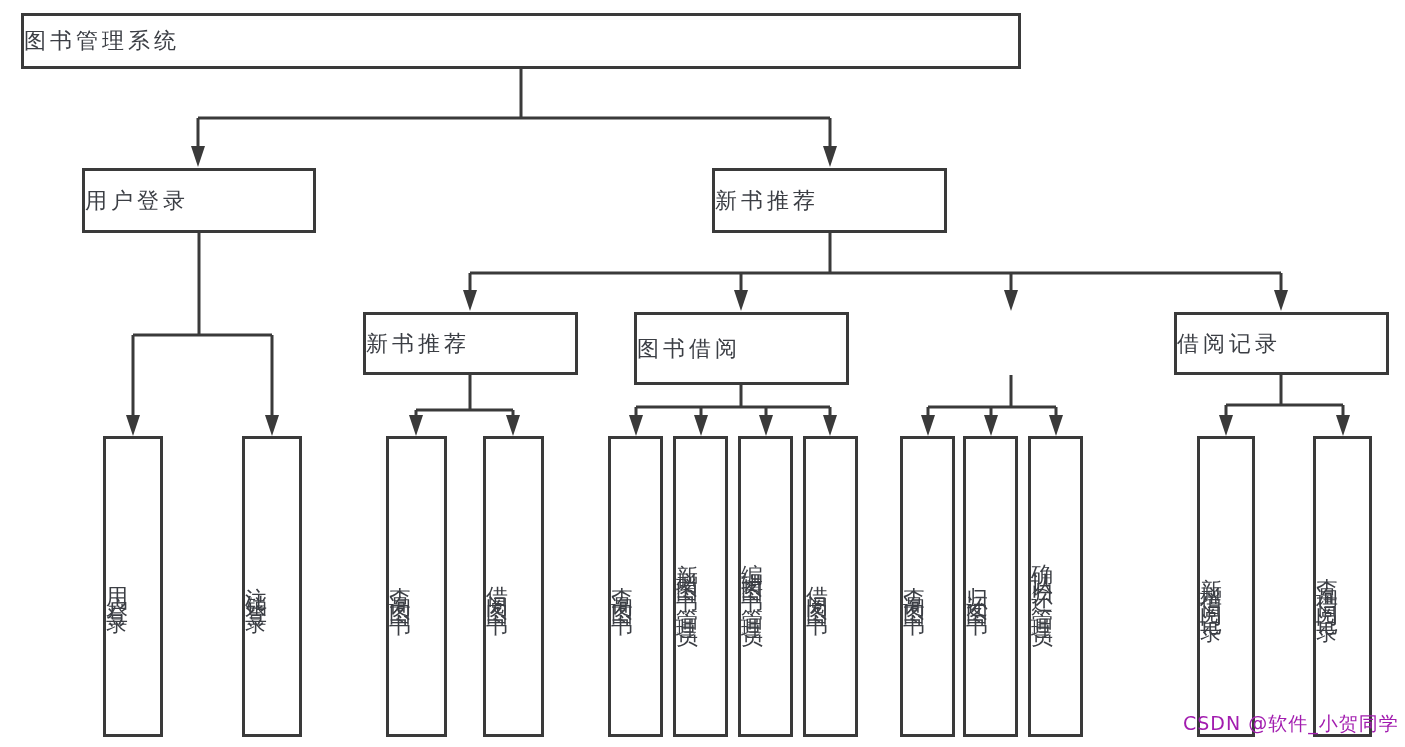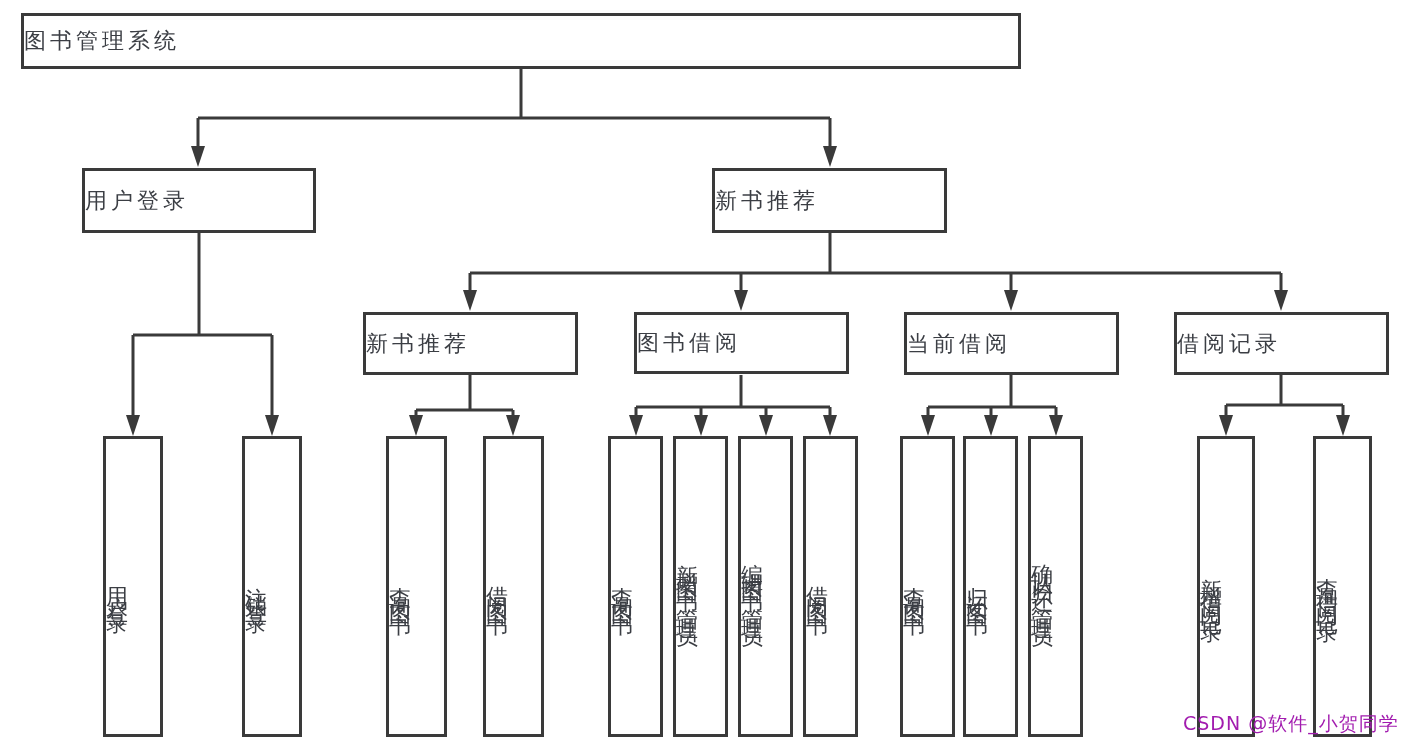--- a/index.html
+++ b/index.html
@@ -88,25 +88,22 @@
   <div class="node" style="left:82px;top:168px;width:234px;height:65px">
     <span class="hlabel">用户登录</span>
   </div>
   <div class="node" style="left:712px;top:168px;width:235px;height:65px">
     <span class="hlabel">新书推荐</span>
   </div>
 
   <div class="node" style="left:363px;top:312px;width:215px;height:63px">
     <span class="hlabel">新书推荐</span>
   </div>
-  <div class="node" style="left:634px;top:312px;width:215px;height:62px">
+  <div class="node" style="left:634px;top:312px;width:215px;height:73px">
     <span class="hlabel">图书借阅</span>
-  </div>
-  <div class="node" style="left:904px;top:312px;width:215px;height:63px">
-    <span class="hlabel">当前借阅</span>
   </div>
   <div class="node" style="left:1174px;top:312px;width:215px;height:63px">
     <span class="hlabel">借阅记录</span>
   </div>
 
   <div class="node" style="left:103px;top:436px;width:60px;height:301px">
     <span class="vlabel">用户登录</span>
   </div>
   <div class="node" style="left:242px;top:436px;width:60px;height:301px">
     <span class="vlabel">注销登录</span>

